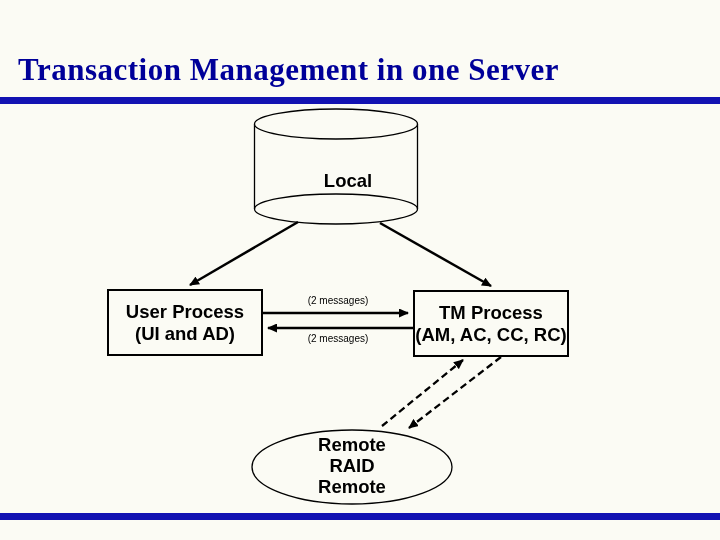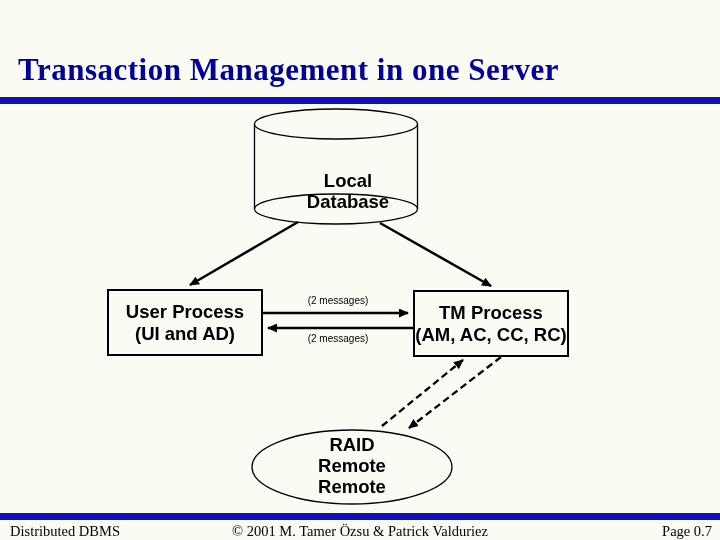--- a/index.html
+++ b/index.html
@@ -83,43 +83,37 @@
     <line x1="413" y1="328" x2="268" y2="328" stroke="#000000" stroke-width="2.5" marker-end="url(#arrowhead)"></line>
 
     <line x1="382" y1="426" x2="463" y2="360" stroke="#000000" stroke-width="2.3" stroke-dasharray="7,4" marker-end="url(#arrowhead)"></line>
     <line x1="501" y1="357" x2="409" y2="428" stroke="#000000" stroke-width="2.3" stroke-dasharray="7,4" marker-end="url(#arrowhead)"></line>
 
     <ellipse cx="352" cy="467" rx="100" ry="37" fill="none" stroke="#000000" stroke-width="1.3"></ellipse>
   </svg>
 
   <div class="label label-bold db-label">
     <div>Local</div>
-    <div>Database</div>
   </div>
 
   <div class="label box-label tm-box-label">
     <div>TM Process</div>
     <div>(AM, AC, CC, RC)</div>
   </div>
 
   <div class="label box-label user-box-label">
     <div>User Process</div>
     <div>(UI and AD)</div>
   </div>
 
   <div class="label msg-label msg-top">(2 messages)</div>
   <div class="label msg-label msg-bottom">(2 messages)</div>
 
   <div class="label label-bold remote-label">
+    <div>Remote</div>
     <div>RAID</div>
-    <div>Remote</div>
     <div>Remote</div>
   </div>
 
   <div class="rule rule-bottom"></div>
 
-  <div class="footer-text">
-    <span class="footer-left">Distributed DBMS</span>
-    <span class="footer-center">© 2001 M. Tamer Özsu &amp; Patrick Valduriez</span>
-    <span class="footer-right">Page 0.7</span>
-  </div>
 
 </div>
 
 </body></html>

